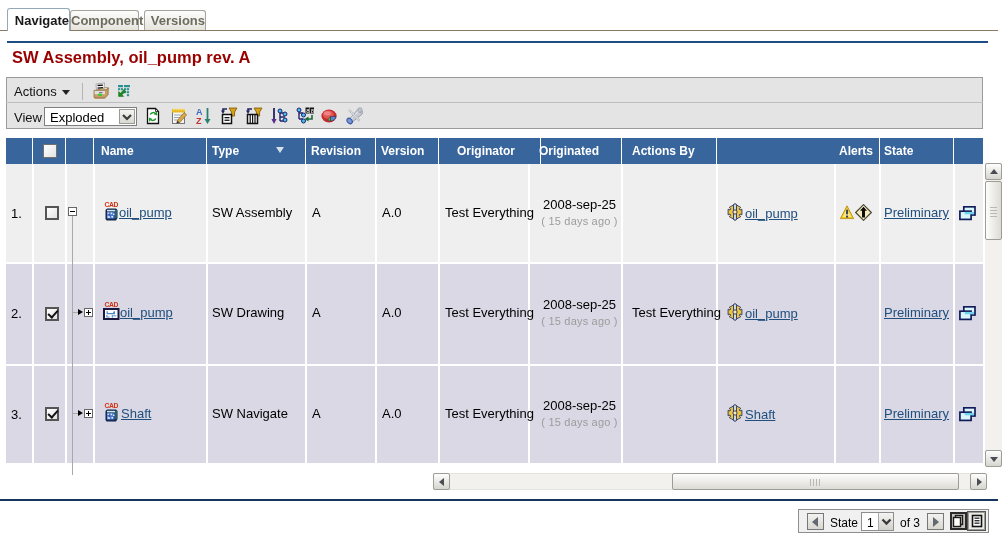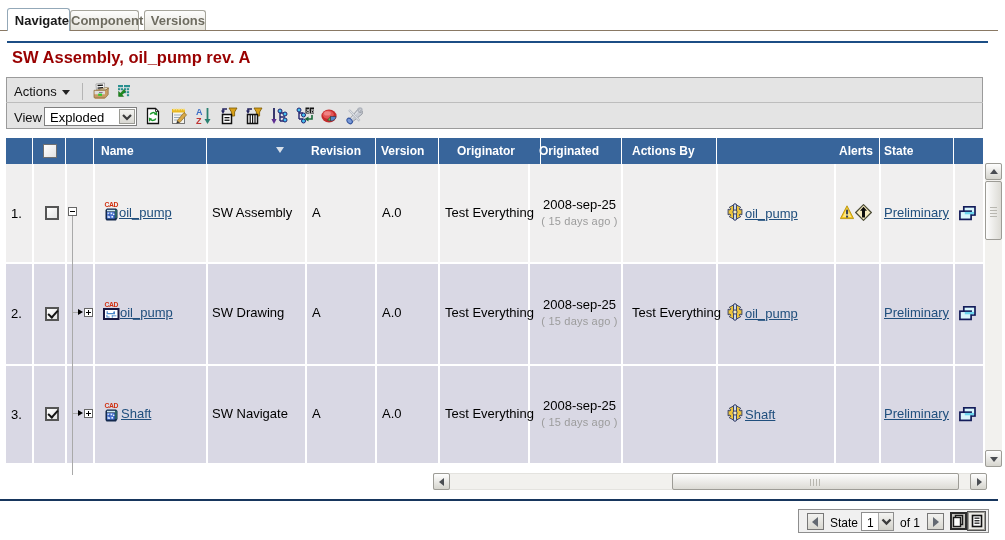--- a/index.html
+++ b/index.html
@@ -290,20 +290,21 @@
       </g>
     </svg>
   </div>
 
   <div id="grid" class="abs">
     <div id="ghead"></div>
     <div class="hcell" style="left:0;width:27px;"></div>
     <div class="hcell" style="left:27px;width:33px;"></div>
     <div class="hcell" style="left:60px;width:28px;"></div>
     <div class="hcell" style="left:88px;width:113px;">Name</div>
+    <div class="hcell" style="left:201px;width:99px;padding-left:5px;">Type</div>
     <div class="hcell" style="left:300px;width:70px;padding-left:5px;">Revision</div>
     <div class="hcell" style="left:370px;width:63px;padding-left:5px;">Version</div>
     <div class="hcell" style="left:445px;width:90px;padding-left:6px;">Originator</div>
     <div class="hcell" style="left:523px;width:93px;padding-left:10px;">Originated</div>
     <div class="hcell" style="left:616px;width:95px;padding-left:10px;">Actions By</div>
     <div class="hcell" style="left:829px;width:45px;padding-left:4px;">Alerts</div>
     <div class="hcell" style="left:874px;width:74px;padding-left:4px;">State</div>
     <div class="hcell" style="left:948px;width:29px;border-right:none;"></div>
     <div id="sorttri"></div>
     <div class="cb" style="left:37px; top:6px;"></div>
@@ -447,21 +448,21 @@
       </div>
     <div class="txt" style="left:31px;">State</div>
     <div id="pgsel">
         <span class="num">1</span>
         <span class="btn">
           <svg width="11" height="8" style="position:absolute;left:1.5px;top:5px;">
             <polyline points="1.5,1.5 5.5,5.5 9.5,1.5" fill="none" stroke="#3b3b3b" stroke-width="2.4"></polyline>
           </svg>
         </span>
       </div>
-    <div class="txt" style="left:101px;">of 1</div>
+    <div class="txt" style="left:101px;">of 3</div>
     <div class="pgbtn" style="left:128px; top:3px;">
         <span class="arr right"></span>
       </div>
     <div class="tgl on" style="left:151px; top:2px;">
       <svg width="13" height="14" style="position:absolute;left:0px;top:0px;">
         <rect x="3.5" y="1.5" width="7" height="9" fill="#dddcd7" stroke="#1a1a1a" stroke-width="1.4"></rect>
         <rect x="1.5" y="3.5" width="7" height="9" fill="#fdfdfc" stroke="#1a1a1a" stroke-width="1.4"></rect>
       </svg>
     </div>
     <div class="tgl off" style="left:169px; top:2px;">

